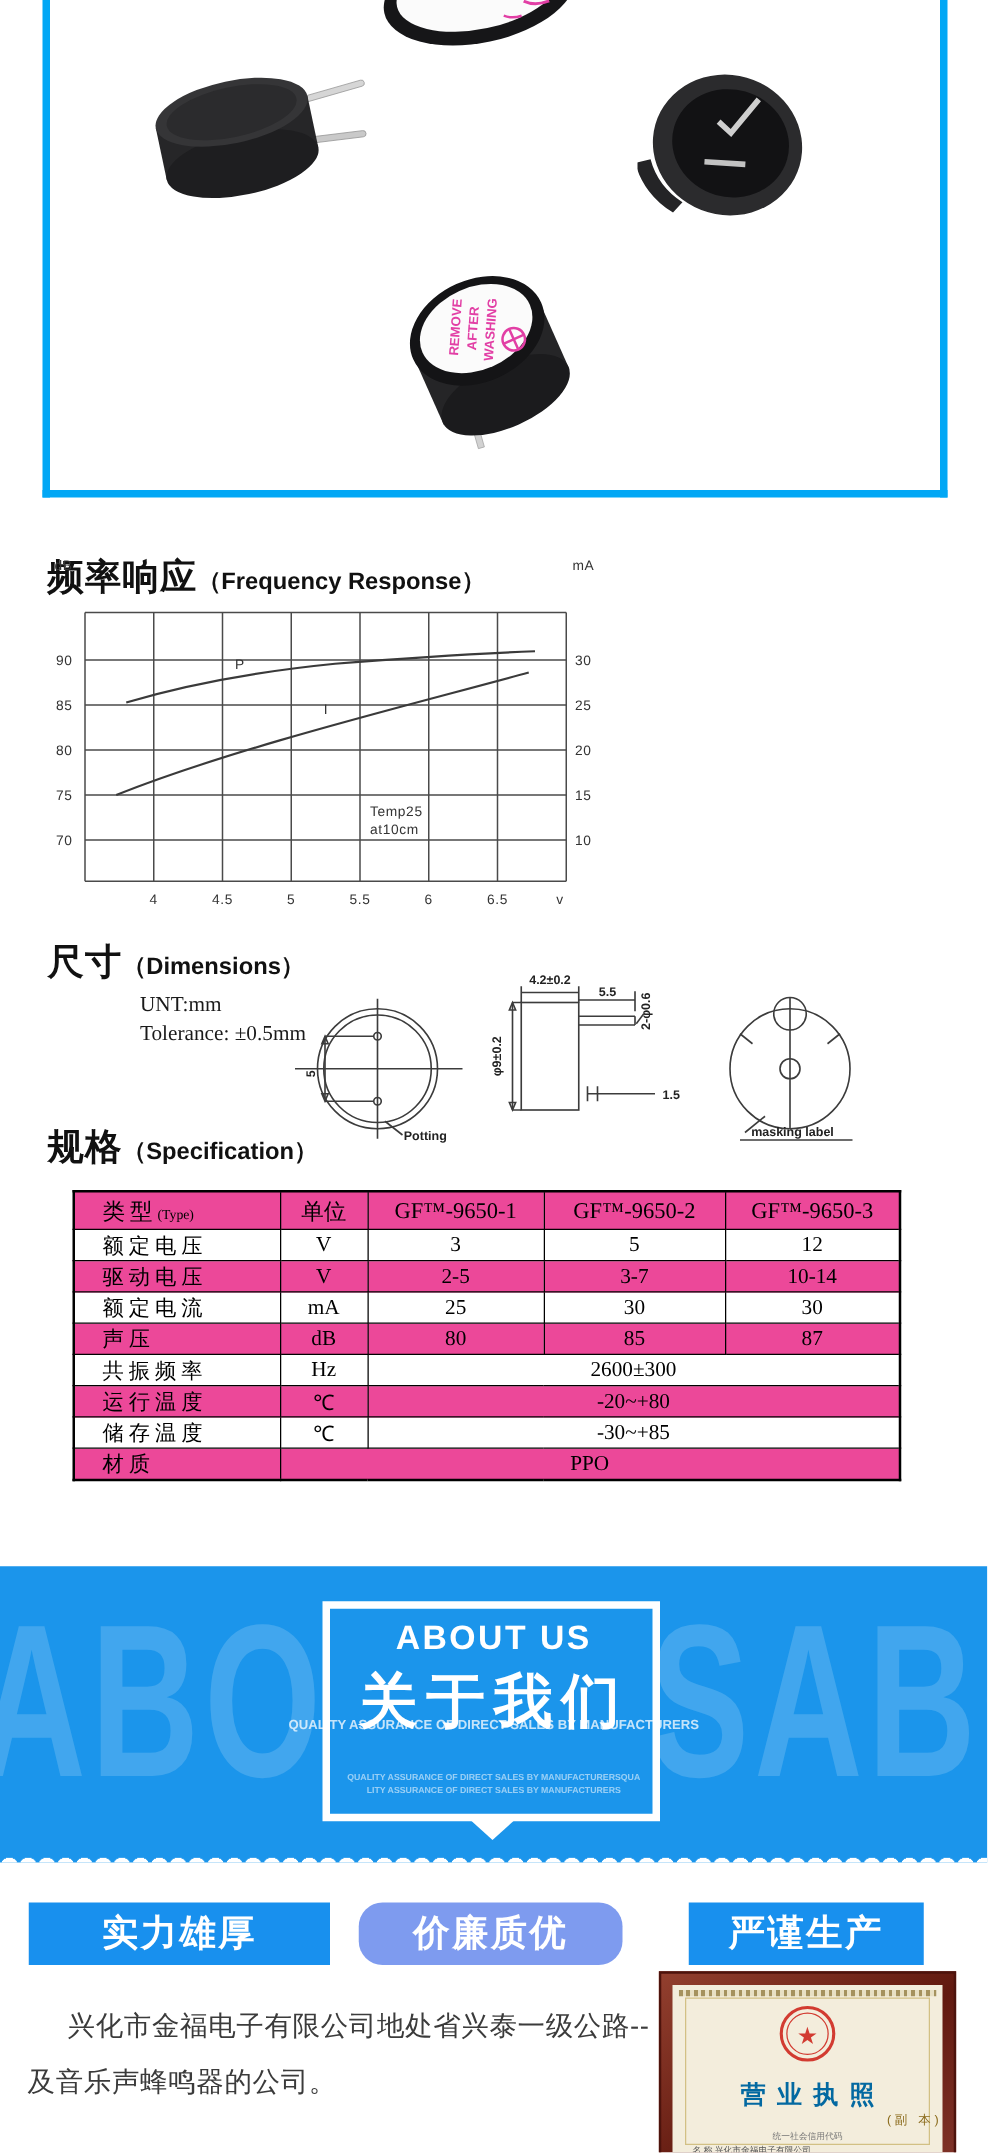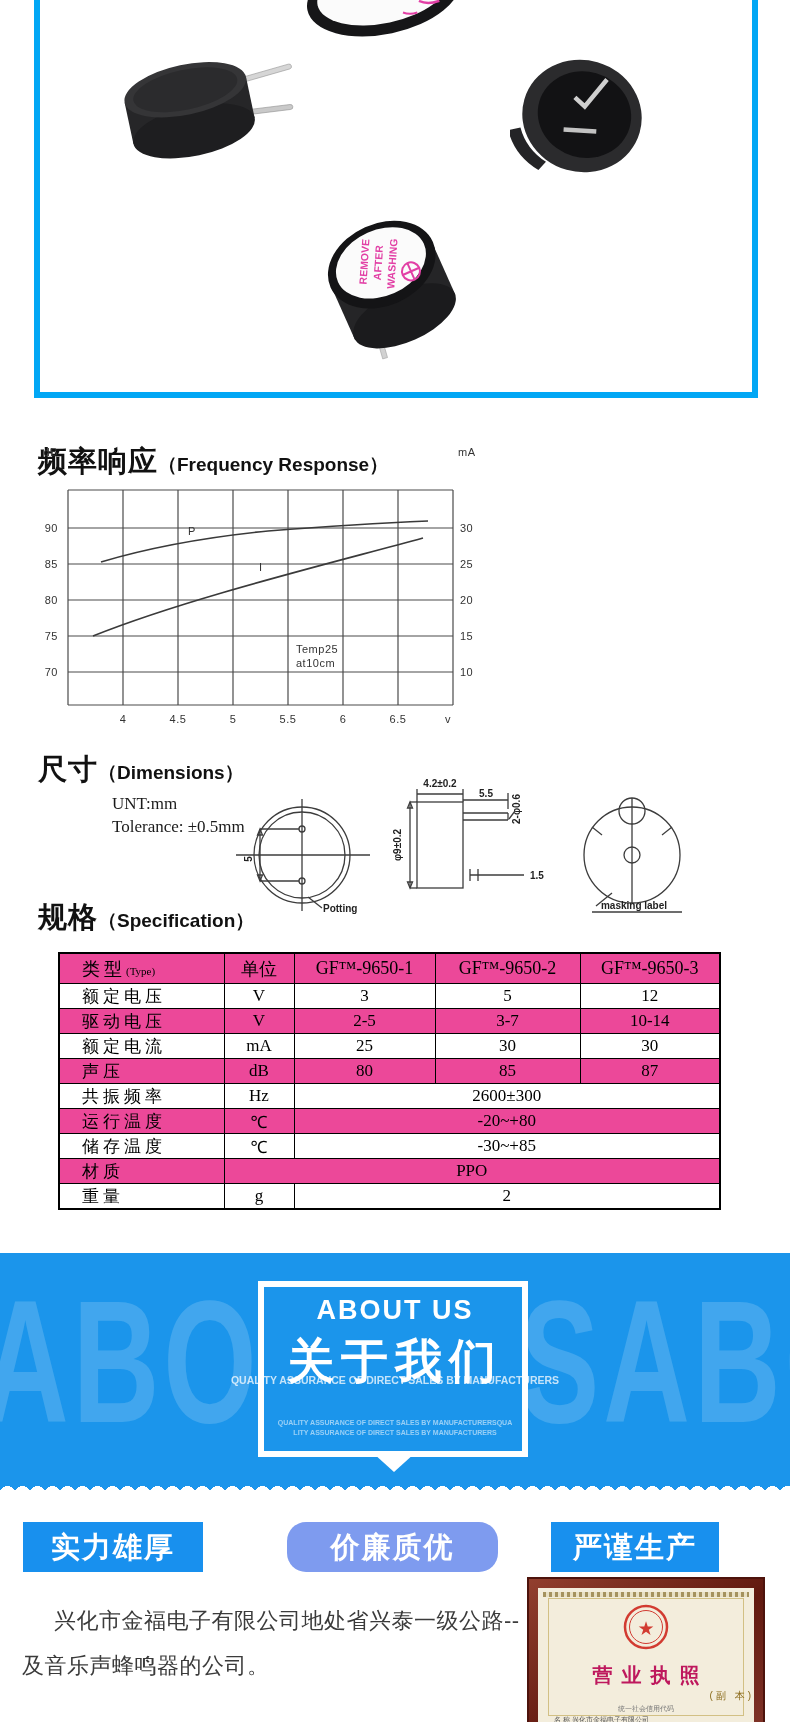--- a/index.html
+++ b/index.html
@@ -54,38 +54,38 @@
       border-left:21px solid transparent;border-right:21px solid transparent;border-top:19px solid #fff;}
   .btxt{position:absolute;left:0;width:790px;text-align:center;color:#fff;}
   .b-en{top:1295px;font-size:27px;font-weight:bold;letter-spacing:2px;}
   .b-zh{top:1330px;font-size:47px;font-weight:bold;letter-spacing:7px;}
   .b-tag{top:1354px;font-size:10.5px;font-weight:bold;color:rgba(255,255,255,0.75);margin-top:20px;}
   .b-sm1{top:1419px;font-size:7px;font-weight:bold;color:rgba(255,255,255,0.55);}
   .b-sm2{top:1429px;font-size:7px;font-weight:bold;color:rgba(255,255,255,0.55);}
   
   .feature{position:absolute;top:1522px;height:50px;line-height:50px;text-align:center;color:#fff;
       font-size:29px;font-weight:bold;letter-spacing:2px;}
-  .f1{left:23px;width:180px;background:#1890ee;}
+  .f1{left:23px;width:241px;background:#1890ee;}
   .f2{left:287px;width:211px;background:#7e9bef;border-radius:19px;}
-  .f3{left:551px;width:168px;background:#1890ee;}
+  .f3{left:551px;width:188px;background:#1890ee;}
   
   .intro{position:absolute;left:22px;top:1598px;width:505px;font-size:22px;color:#3b3b3b;
       letter-spacing:0.5px;}
   .intro div{height:45px;line-height:45px;white-space:nowrap;}
   .intro .ind{text-indent:32px;}
   
   .license{position:absolute;left:527px;top:1577px;width:238px;height:160px;
       background:linear-gradient(145deg,#93402f,#61190f 55%,#82352a);padding:11px;box-sizing:border-box;
       box-shadow:inset 0 0 0 2px #4d130c;}
   .paper{position:relative;width:100%;height:100%;background:#f3eddc;overflow:hidden;}
   .paper .ruffle{position:absolute;left:5px;right:5px;top:4px;height:5px;
       background:repeating-linear-gradient(90deg,#a5925e 0 3px,#e8e0c4 3px 6px);}
   .paper .innerline{position:absolute;inset:10px;border:1px solid #d2c084;}
   .emblem{position:absolute;left:50%;top:16px;transform:translateX(-50%);}
-  .lic-title{position:absolute;left:0;width:100%;top:74px;text-align:center;color:#be185d;
+  .lic-title{position:absolute;left:0;width:100%;top:74px;text-align:center;color:#0369a1;
       font-family:"Liberation Serif",serif;font-weight:bold;font-size:20px;letter-spacing:9px;text-indent:9px;}
   .lic-sub{position:absolute;left:0;width:100%;top:101px;text-align:right;color:#8a6a1a;
       font-size:10px;letter-spacing:3px;}
   .lic-code{position:absolute;left:0;width:100%;top:116px;text-align:center;color:#777;font-size:7px;}
   .lic-f1{position:absolute;left:16px;top:127px;color:#555;font-size:7px;white-space:nowrap;}
 </style>
 </head>
 <body>
 
 <div id="page">
@@ -326,25 +326,20 @@
     </tr>
     <tr>
       <td class="lbl">储存温度</td>
       <td>℃</td>
       <td colspan="3">-30~+85</td>
     </tr>
     <tr class="blue">
       <td class="lbl">材质</td>
       <td colspan="4">PPO</td>
     </tr>
-    <tr>
-      <td class="lbl">重量</td>
-      <td>g</td>
-      <td colspan="3">2</td>
-    </tr>
   </tbody>
     </table>
 
   <div class="banner">
     <div class="ghost">ABOUTUSABOUT</div>
   </div>
   <div class="bframe"></div>
   <div class="btri"></div>
   <div class="btxt b-en">ABOUT US</div>
   <div class="btxt b-zh">关于我们</div>

